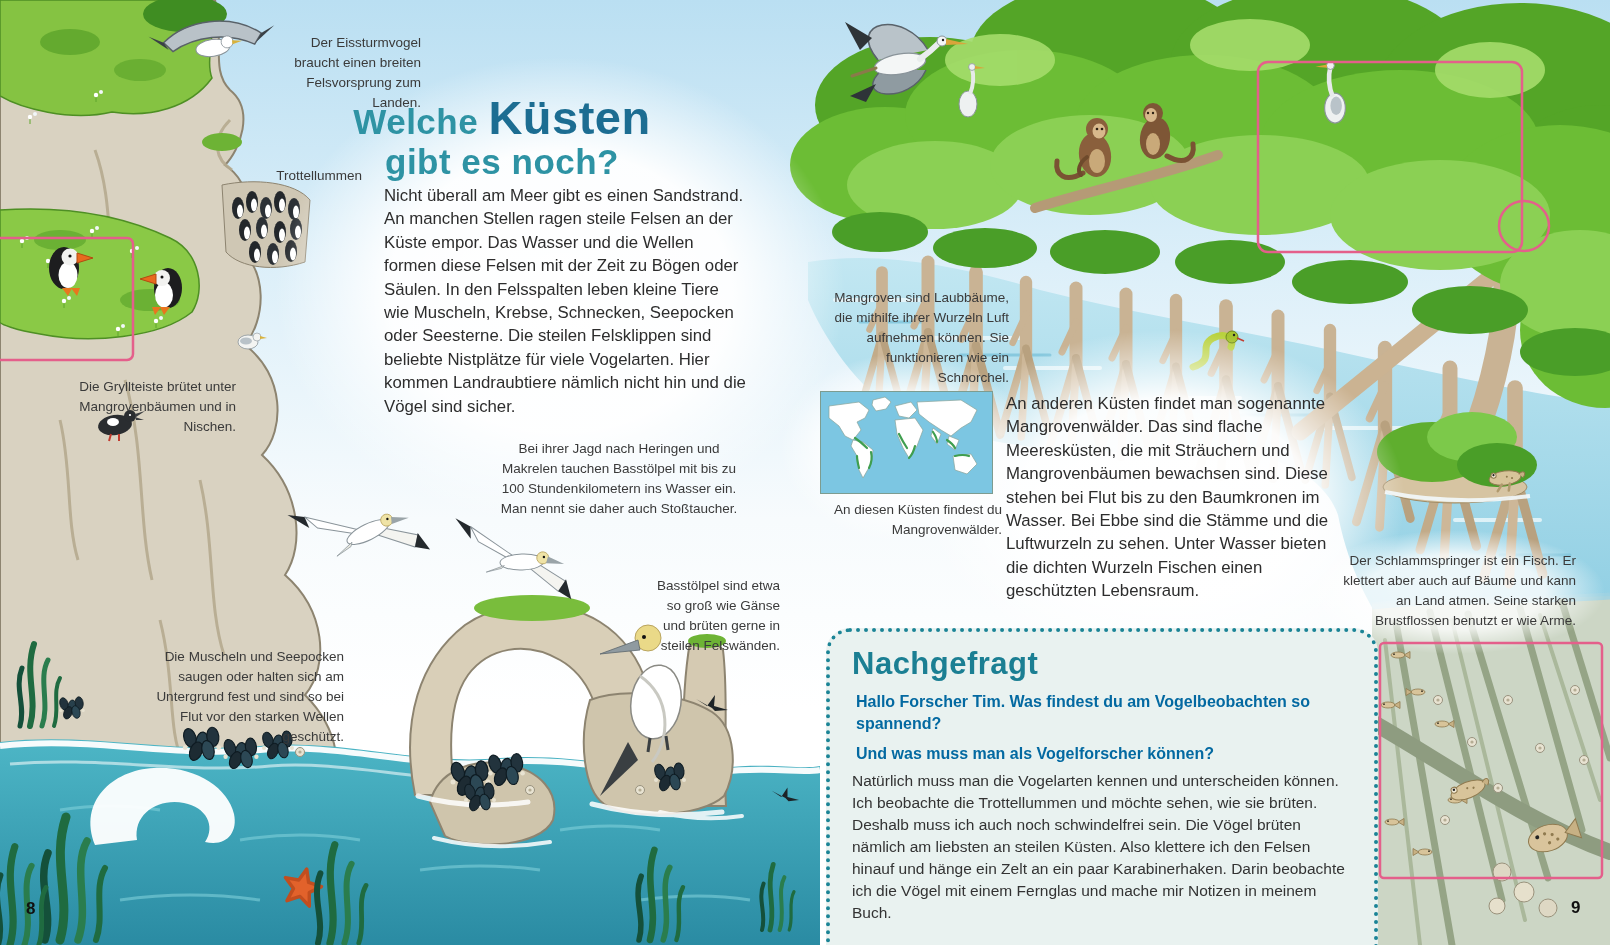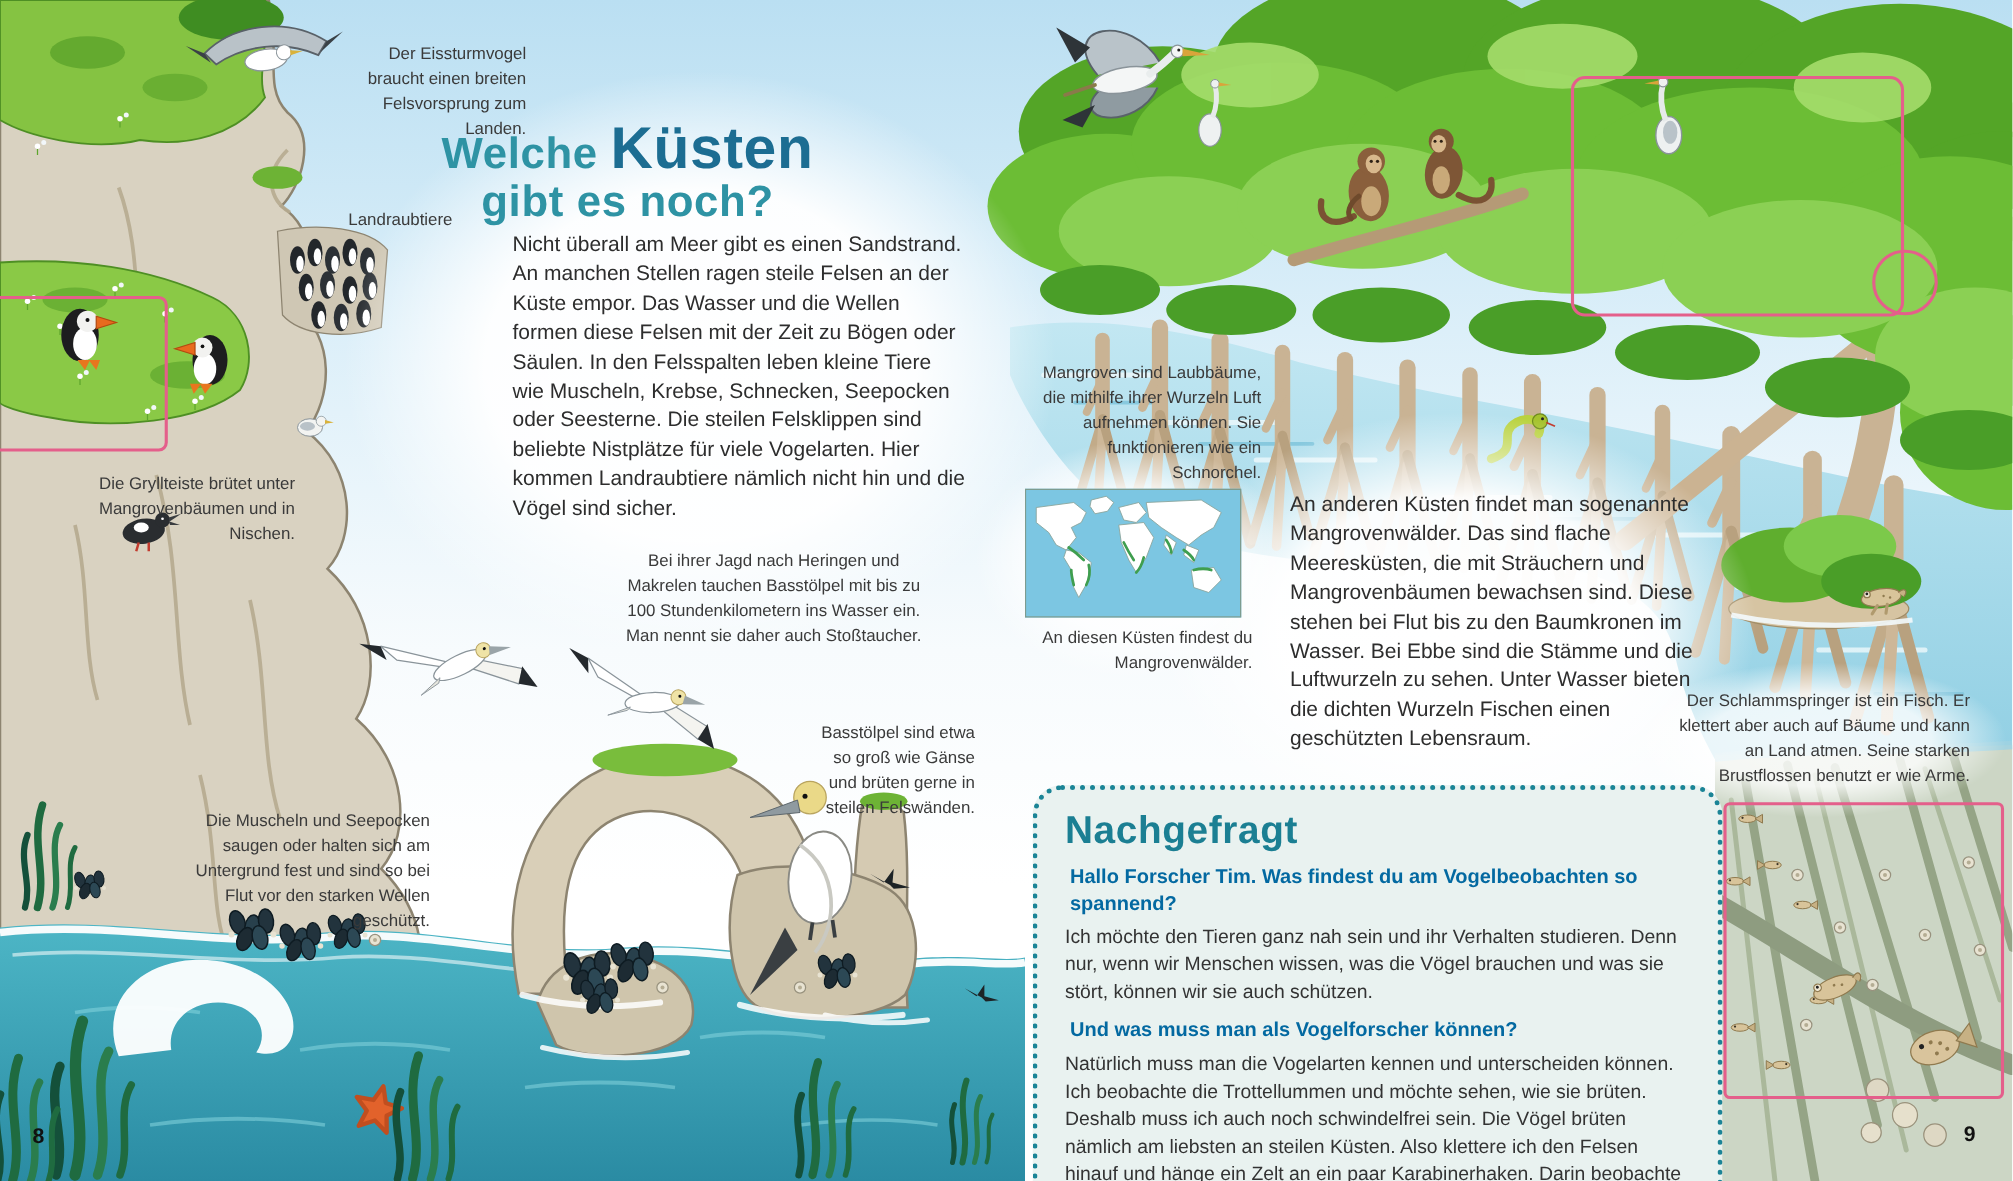--- a/index.html
+++ b/index.html
@@ -1,21 +1,21 @@
 <!DOCTYPE html>
 <html><head>
 <meta charset="utf-8">
 <style>
   html,body{margin:0;padding:0;background:#ffffff;}
   .spread{position:relative;width:1610px;height:945px;overflow:hidden;
           font-family:"Liberation Sans",sans-serif;background:#ffffff;}
   svg.illo{position:absolute;left:0;top:0;width:1610px;height:945px;}
 
   .caption{position:absolute;font-size:13.5px;line-height:1.48;color:#3a3a3a;text-align:right;}
-  .bodytext{position:absolute;font-size:16.8px;line-height:23.4px;color:#2d2d2d;margin-left:26px;}
+  .bodytext{position:absolute;font-size:16.8px;line-height:23.4px;color:#2d2d2d;}
 
   .title{position:absolute;left:330px;top:90px;width:344px;text-align:center;
          font-weight:bold;color:#2e93a4;}
   .title .l1{font-size:35px;letter-spacing:.5px;}
   .title .l1 .big{font-size:47px;color:#1c6d92;}
   .title .l2{font-size:35px;margin-top:-3px;letter-spacing:.5px;}
 
   .map-figure{position:absolute;left:820px;top:391px;width:173px;height:103px;
               background:#7cc6e2;border:1px solid #7d9c90;box-sizing:border-box;}
   .map-figure svg{display:block;width:100%;height:100%;}
@@ -565,21 +565,21 @@
     <g fill="none" stroke="#e45f8b" stroke-width="2.5">
       <rect x="-8" y="238" width="141" height="122" rx="6"></rect>
       <rect x="1258" y="62" width="264" height="190" rx="10"></rect>
       <circle cx="1524" cy="226" r="25"></circle>
       <rect x="1380" y="643" width="222" height="235" rx="4"></rect>
     </g>
   </svg>
 
   <div class="caption" style="left:263px;top:33px;width:158px;">Der Eissturmvogel braucht einen breiten Felsvorsprung zum Landen.</div>
 
-  <div class="caption" style="left:222px;top:166px;width:140px;">Landraubtiere</div>
+  <div class="caption" style="left:222px;top:166px;width:140px;">Trottellummen</div>
 
   <div class="title">
     <div class="l1">
       <span>Welche</span>
       <span class="big">Küsten</span>
     </div>
     <div class="l2">gibt es noch?</div>
   </div>
 
   <div class="bodytext" style="left:384px;top:184px;width:364px;">Nicht überall am Meer gibt es einen Sandstrand. An manchen Stellen ragen steile Felsen an der Küste empor. Das Wasser und die Wellen formen diese Felsen mit der Zeit zu Bögen oder Säulen. In den Felsspalten leben kleine Tiere wie Muscheln, Krebse, Schnecken, Seepocken oder Seesterne. Die steilen Felsklippen sind beliebte Nistplätze für viele Vogelarten. Hier kommen Landraubtiere nämlich nicht hin und die Vögel sind sicher.</div>
@@ -630,21 +630,20 @@
 
   <div class="caption" style="left:817px;top:500px;width:185px;">An diesen Küsten findest du Mangrovenwälder.</div>
 
   <div class="bodytext" style="left:1006px;top:392px;width:328px;">An anderen Küsten findet man sogenannte Mangrovenwälder. Das sind flache Meeresküsten, die mit Sträuchern und Mangrovenbäumen bewachsen sind. Diese stehen bei Flut bis zu den Baumkronen im Wasser. Bei Ebbe sind die Stämme und die Luftwurzeln zu sehen. Unter Wasser bieten die dichten Wurzeln Fischen einen geschützten Lebensraum.</div>
 
   <div class="caption" style="left:1328px;top:551px;width:248px;">Der Schlammspringer ist ein Fisch. Er klettert aber auch auf Bäume und kann an Land atmen. Seine starken Brustflossen benutzt er wie Arme.</div>
 
   <div class="interview">
     <h2>Nachgefragt</h2>
     <p class="q">Hallo Forscher Tim. Was findest du am Vogelbeobachten so spannend?</p>
-    <p class="a">Ich möchte den Tieren ganz nah sein und ihr Verhalten studieren. Denn nur, wenn wir Menschen wissen, was die Vögel brauchen und was sie stört, können wir sie auch schützen.</p>
     <p class="q">Und was muss man als Vogelforscher können?</p>
     <p class="a">Natürlich muss man die Vogelarten kennen und unterscheiden können. Ich beobachte die Trottellummen und möchte sehen, wie sie brüten. Deshalb muss ich auch noch schwindelfrei sein. Die Vögel brüten nämlich am liebsten an steilen Küsten. Also klettere ich den Felsen hinauf und hänge ein Zelt an ein paar Karabinerhaken. Darin beobachte ich die Vögel mit einem Fernglas und mache mir Notizen in meinem Buch.</p>
   </div>
 
   <div class="pagenum" style="left:26px;top:899px;">8</div>
   <div class="pagenum" style="left:1571px;top:898px;">9</div>
 
 </div>
 
 </body></html>

